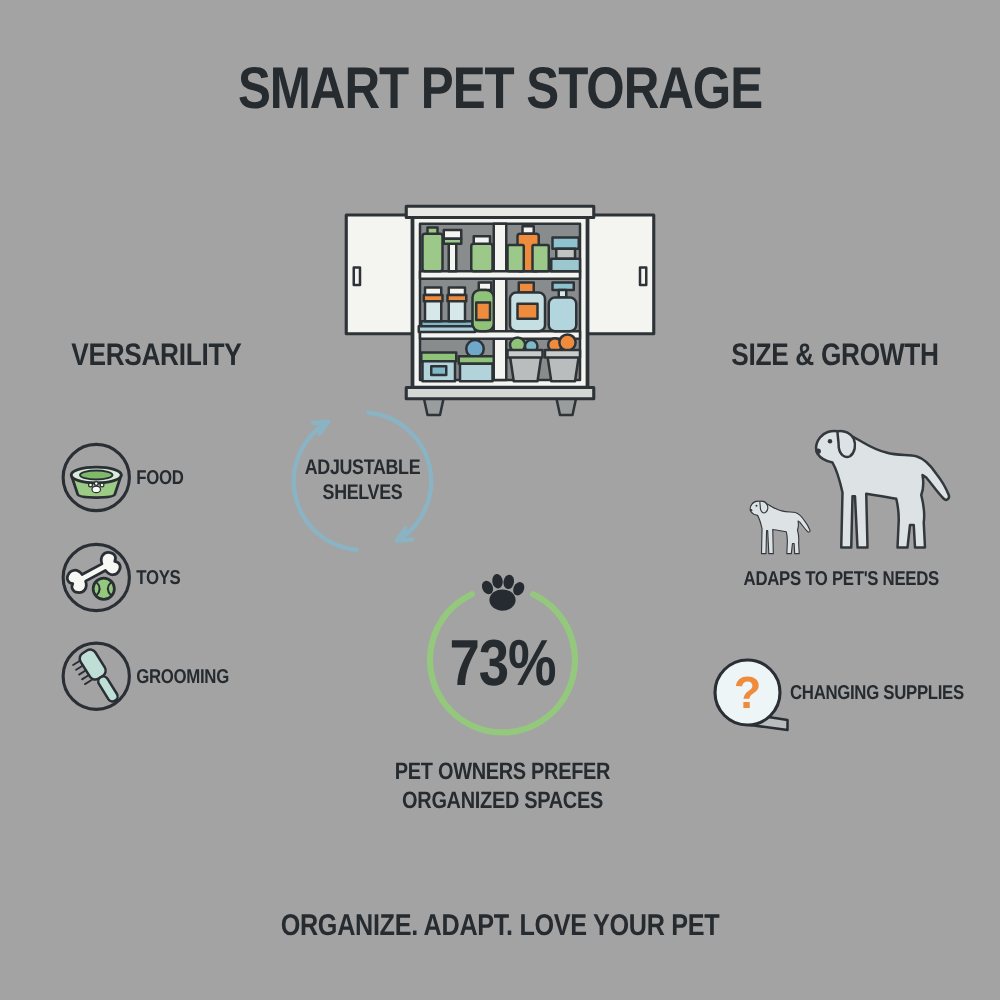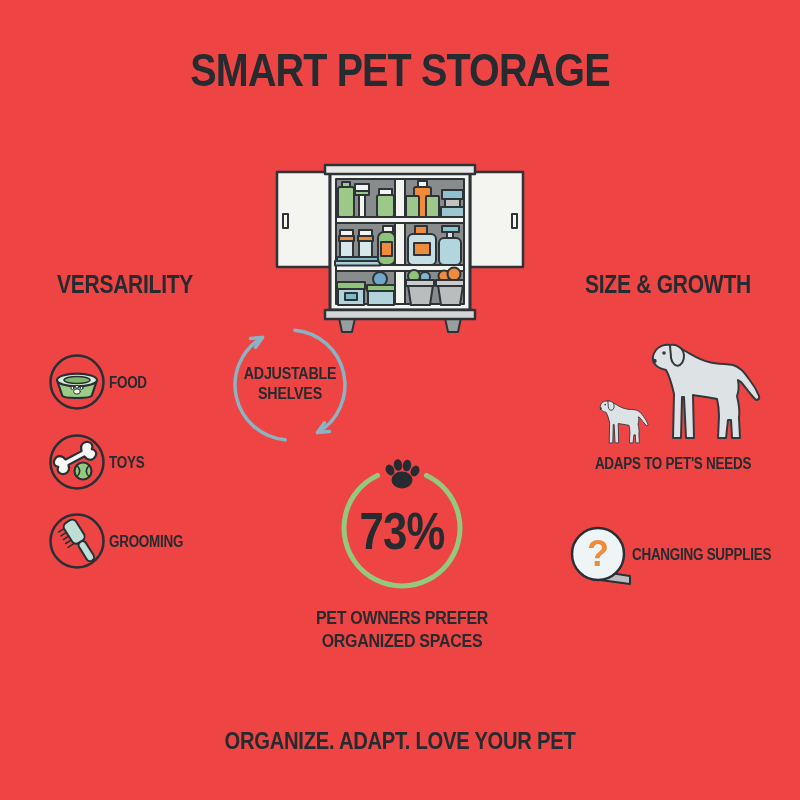--- a/index.html
+++ b/index.html
@@ -1,18 +1,18 @@
 <!DOCTYPE html>
 <html><head>
 <meta charset="utf-8">
 <style>
   html,body{margin:0;padding:0;}
   #canvas{
     position:relative;width:800px;height:800px;overflow:hidden;
-    background:#ef4444;
+    background:#a3a3a3;
     font-family:"Liberation Sans","DejaVu Sans",sans-serif;
   }
   .abs{position:absolute;}
   .lbl{font-weight:700;color:#262b30;letter-spacing:-0.3px;white-space:nowrap;}
   .cx-left{transform:scaleX(0.84);transform-origin:left center;}
   .cx-center{transform:scaleX(0.84);transform-origin:center center;}
   .center{text-align:center;}
   svg{display:block;}
 </style>
 </head>

